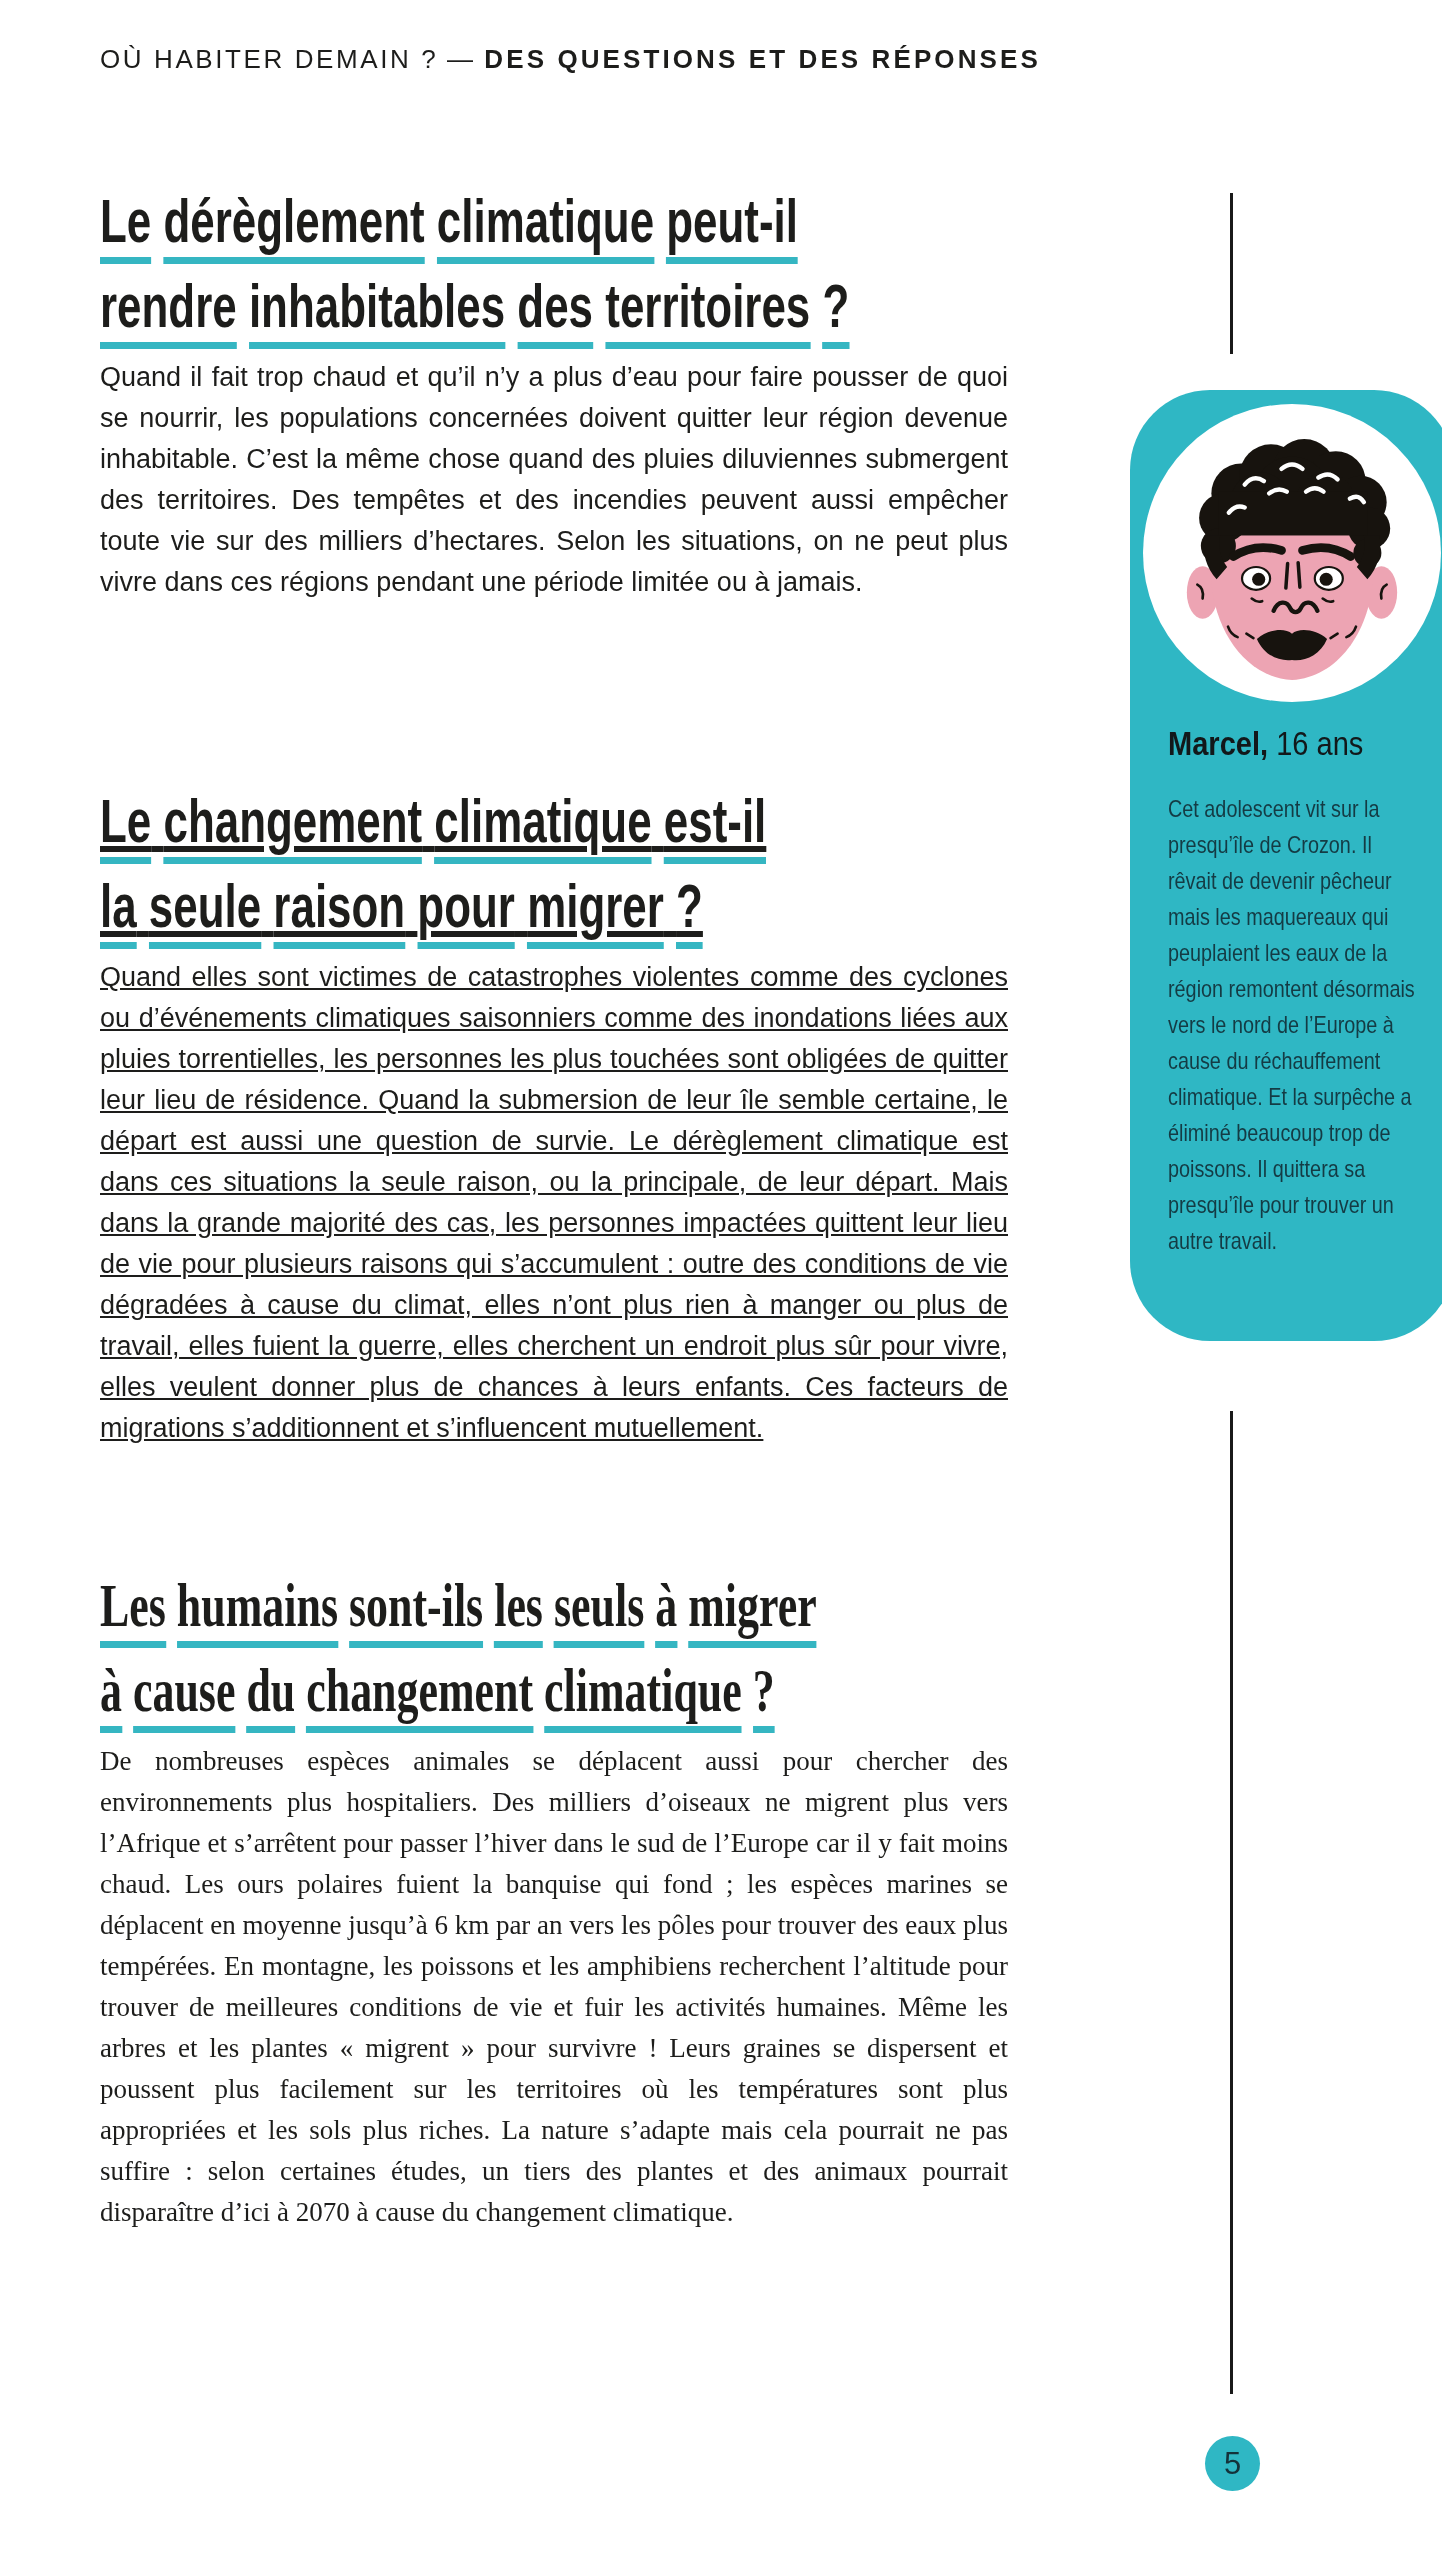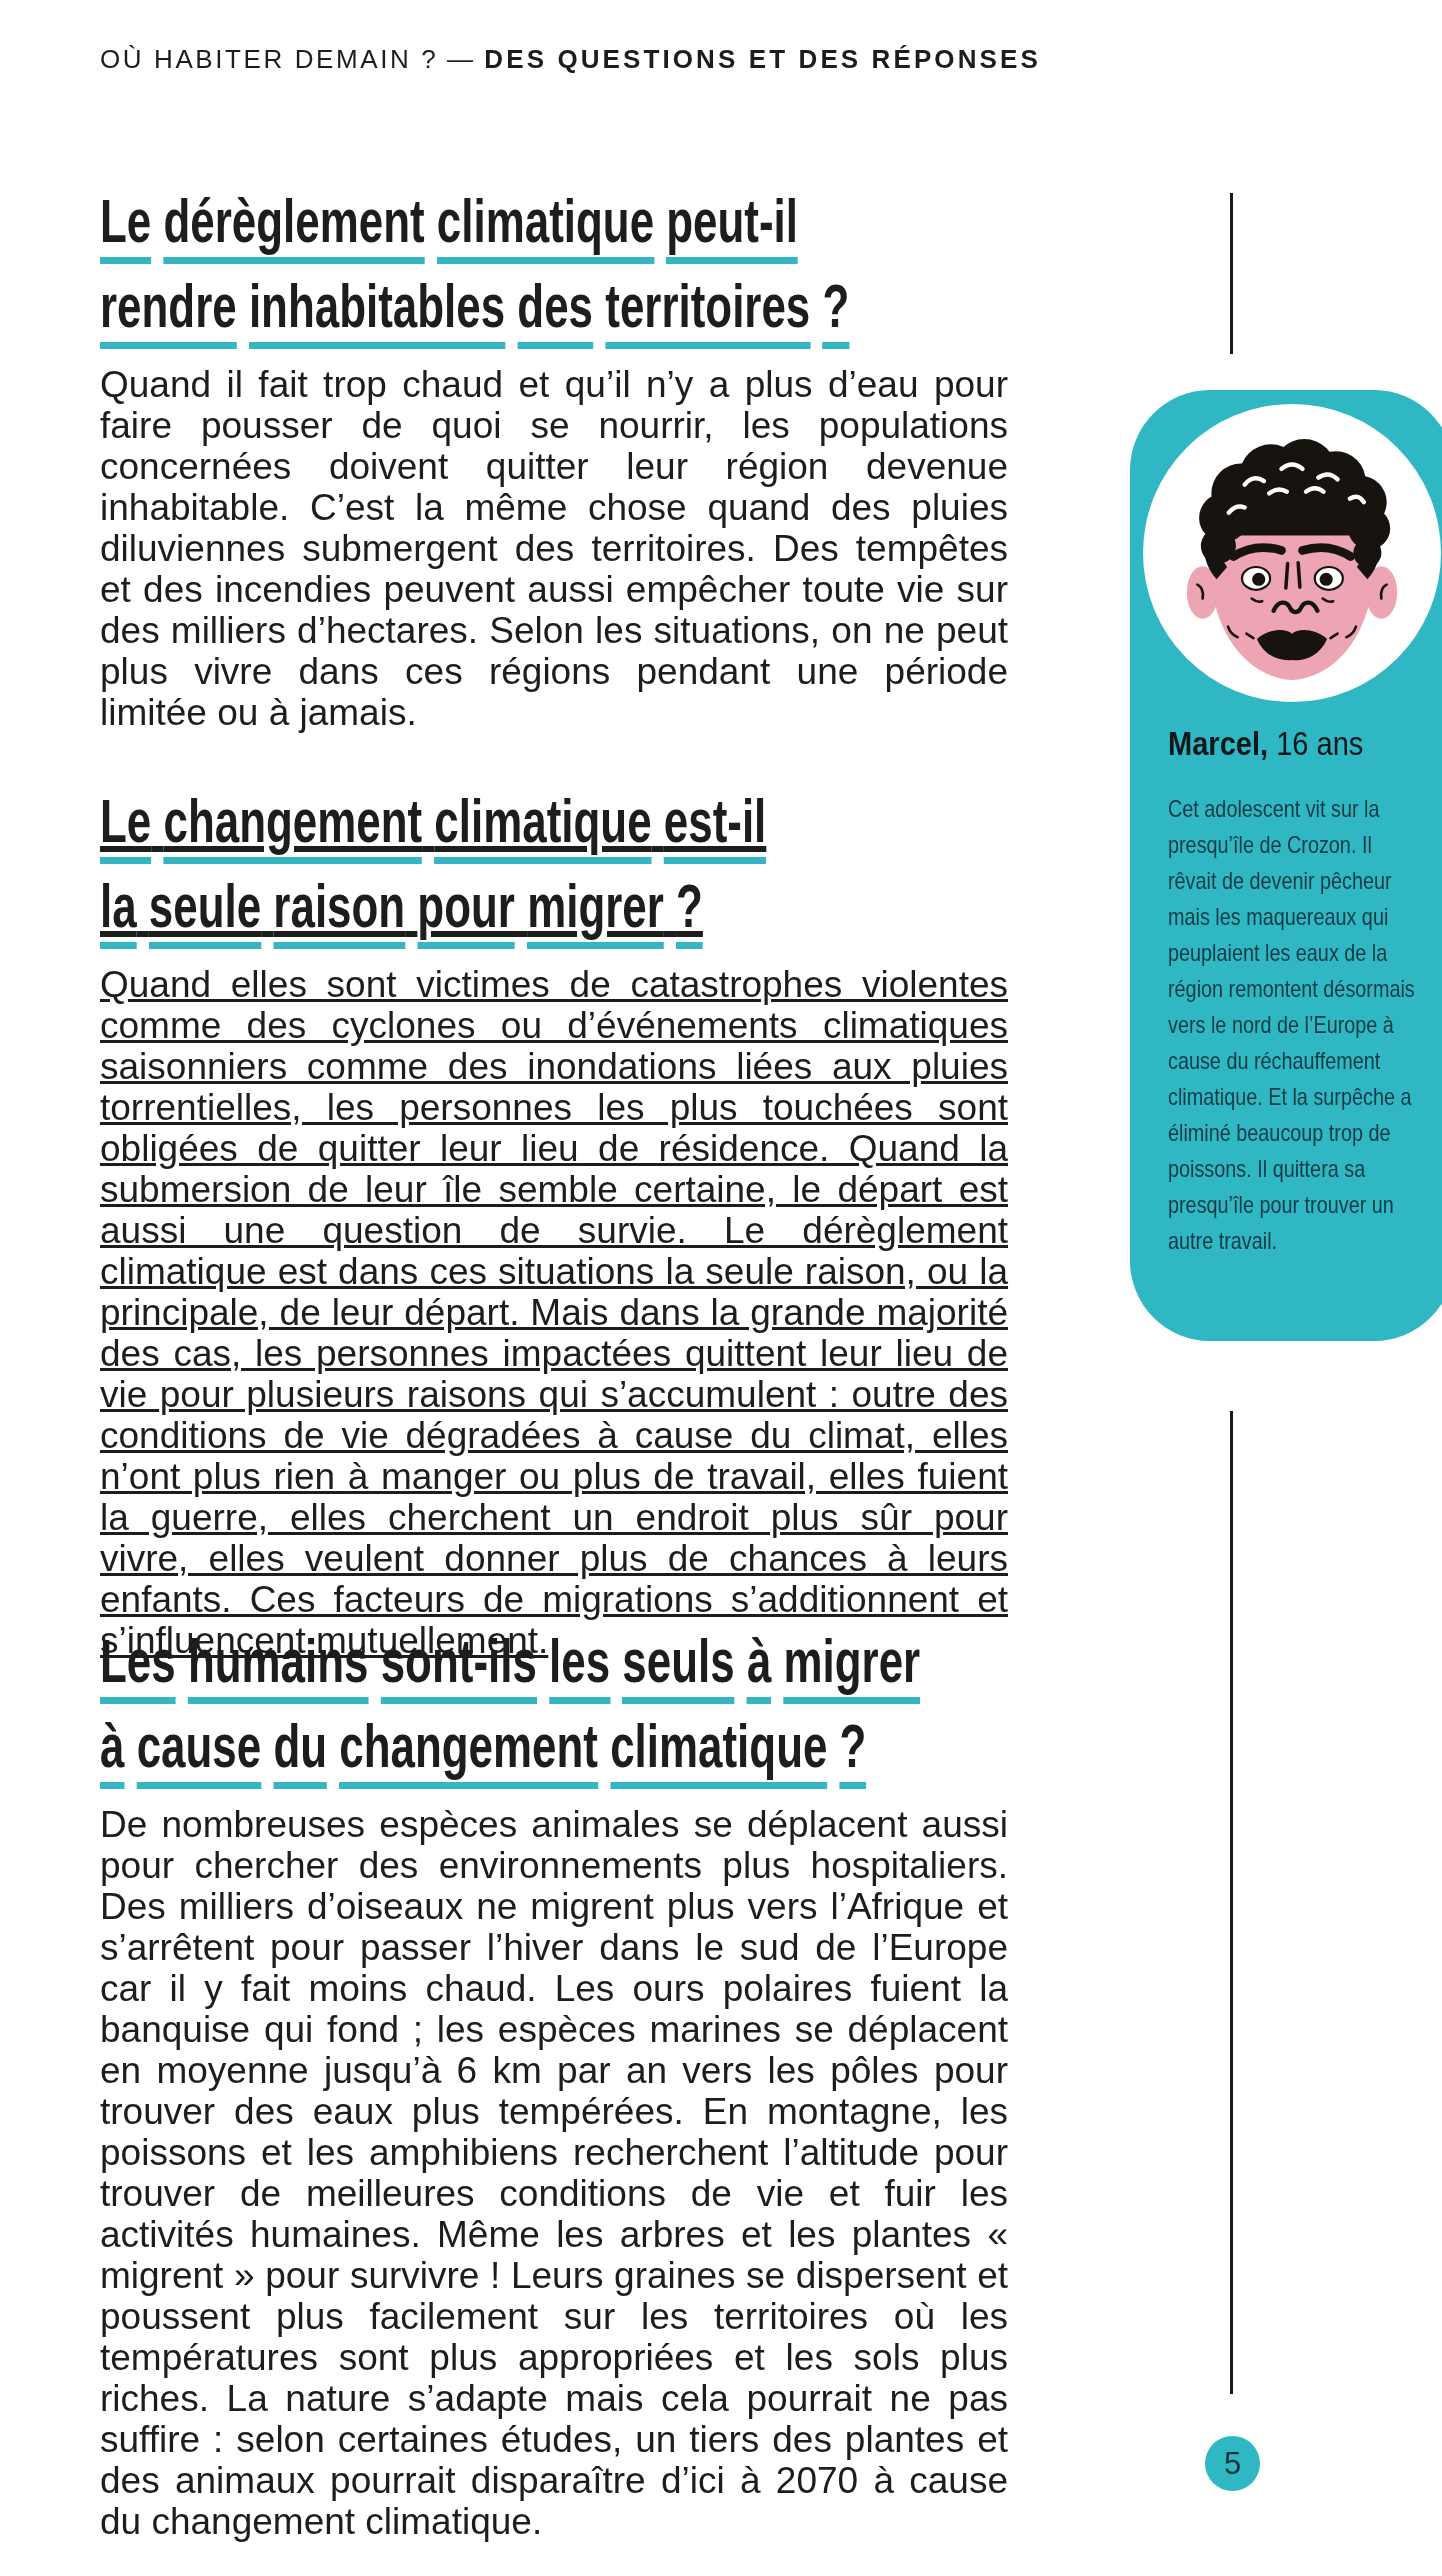--- a/index.html
+++ b/index.html
@@ -22,31 +22,31 @@
     position:absolute;left:100px;top:44px;
     font-size:26px;letter-spacing:2.6px;white-space:nowrap;color:var(--ink);text-align:center;
   }
   .running-header .bold{font-weight:bold;letter-spacing:3.1px;}
   .running-header .dash{padding:0 8.7px;}
 
   
   .article{position:absolute;left:100px;width:908px;}
   #article-1{top:179px;}
   #article-2{top:779px;text-decoration:underline;}
-  #article-3{top:1619px;}
+  #article-3{top:1563px;font-family:Liberation Serif, serif;}
 
   .qhead{
     font-weight:bold;font-size:61px;line-height:85px;color:var(--ink);
     transform:scale(0.72,1);transform-origin:0 0;width:1291px;
   }
   .qline{display:block;white-space:nowrap;}
   .uws{border-bottom:7.9px solid var(--teal-accent);padding-bottom:1.7px;}
 
   .body-text{
-    margin-top:15px;font-size:37px;line-height:41px;text-align:justify;
+    margin-top:8px;font-size:27px;line-height:41px;text-align:justify;
     color:var(--ink);
   }
 
   
   .profile-card{
     position:absolute;left:1130px;top:390px;width:324px;height:951px;
     background:var(--card-background);border-radius:80px;
   }
   .portrait{position:absolute;top:14px;left:13px;width:298px;height:298px;}
   .profile-name{

